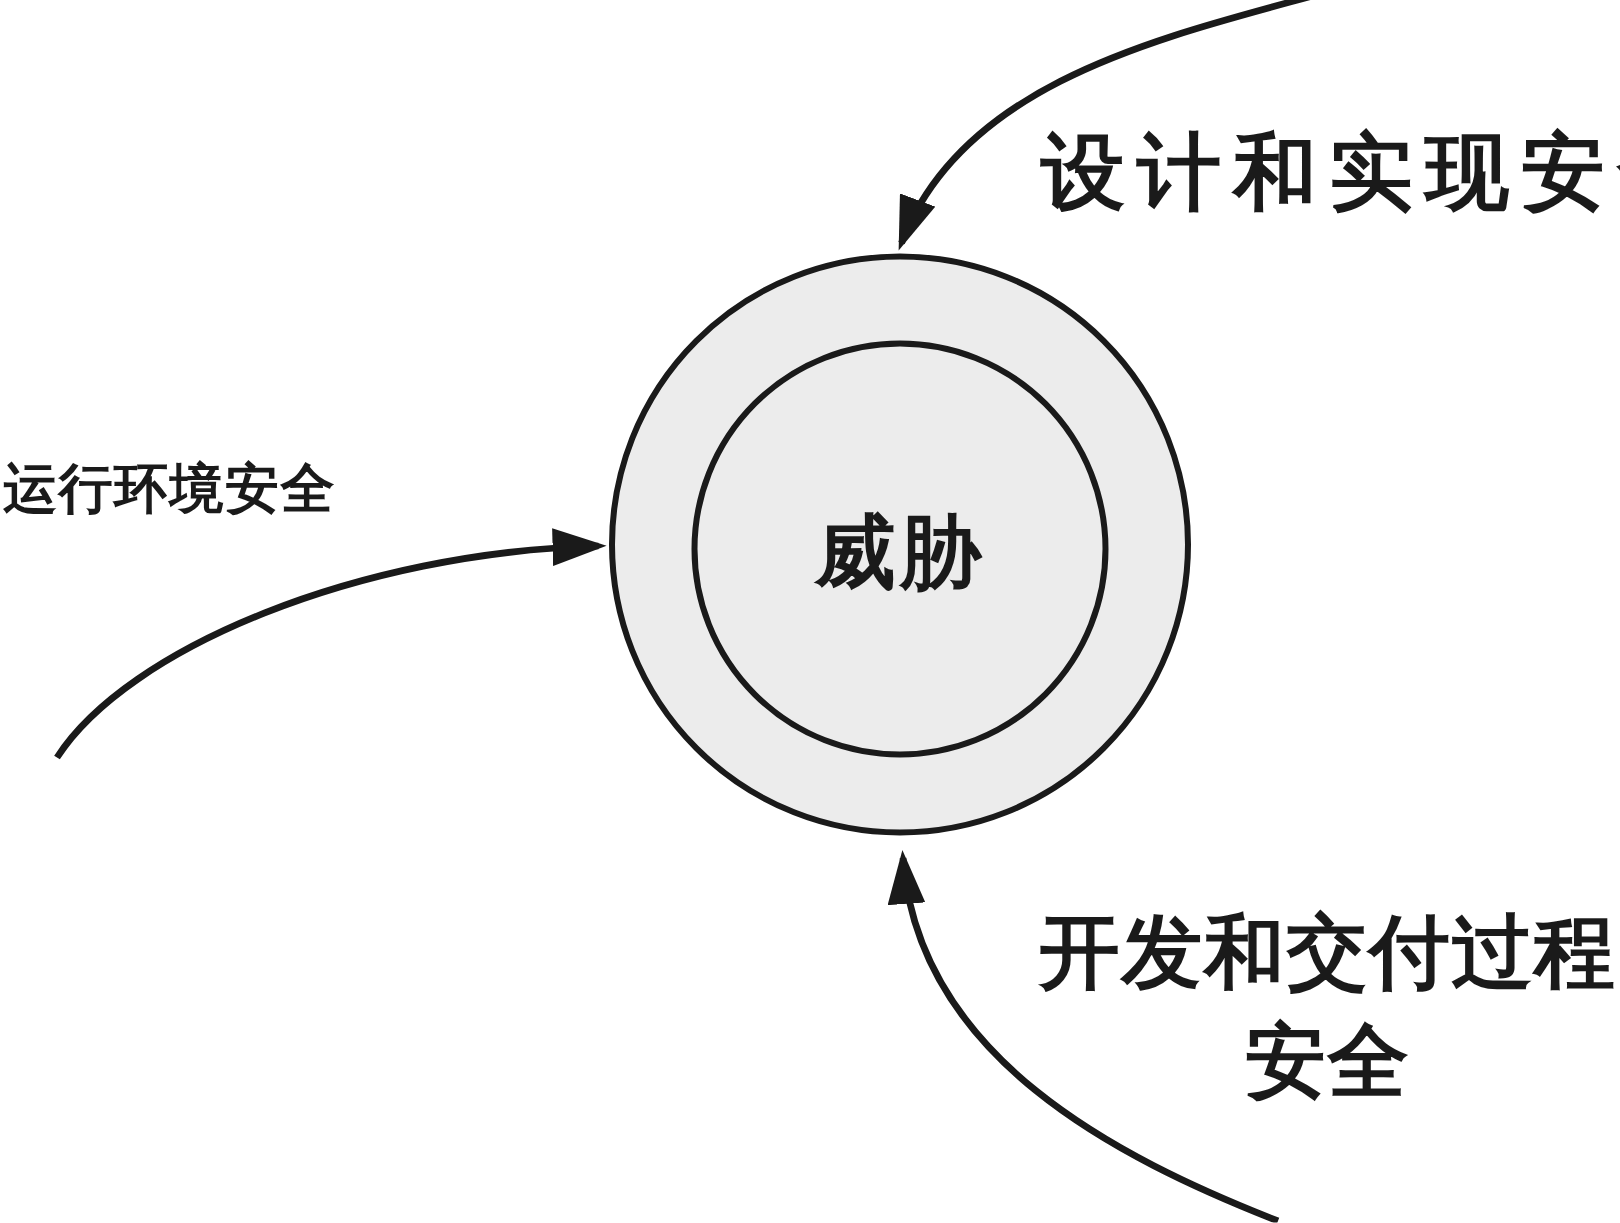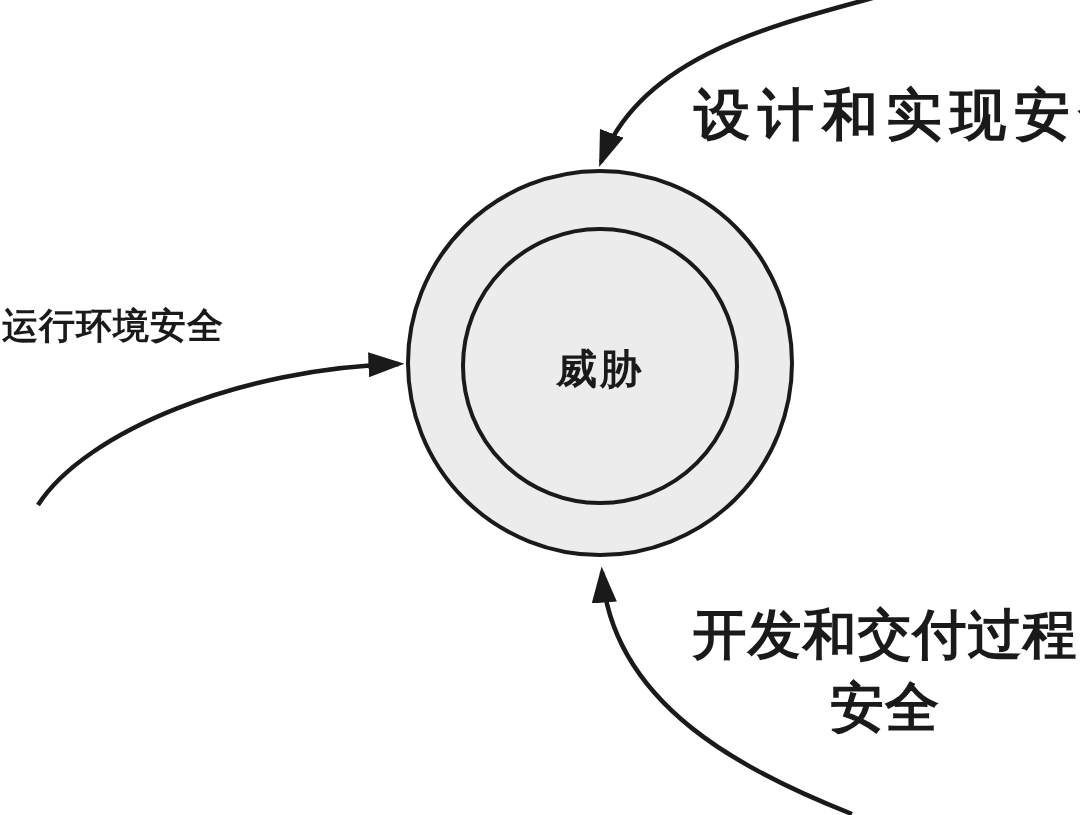--- a/index.html
+++ b/index.html
@@ -63,21 +63,21 @@
     width: 460px;
     font-size: 54px;
     line-height: 73px;
     letter-spacing: 1px;
     text-align: center;
   }
   .label-center {
     left: 600px;
     top: 369px;
     transform: translate(-50%, -50%);
-    font-size: 41px;
+    font-size: 54px;
     letter-spacing: 3px;
     white-space: nowrap;
   }
 </style>
 </head>
 <body>
 
 <div class="diagram">
 
   <svg width="1080" height="815" viewBox="0 0 1080 815">

